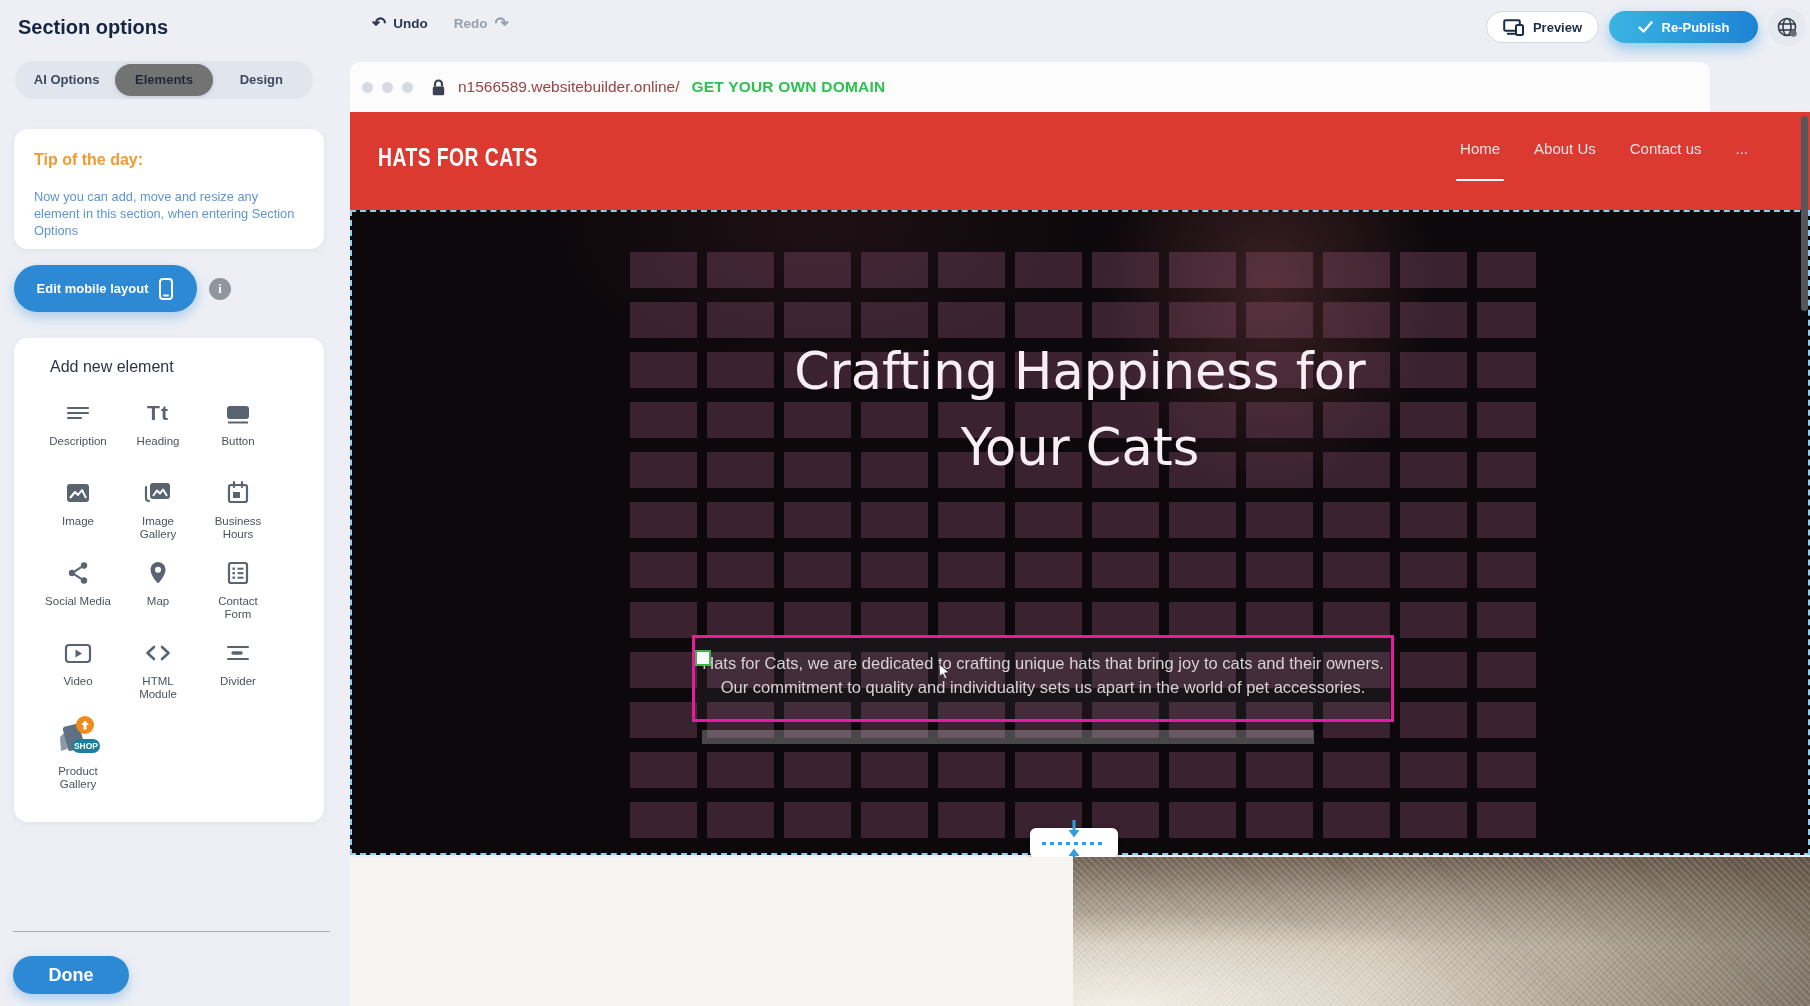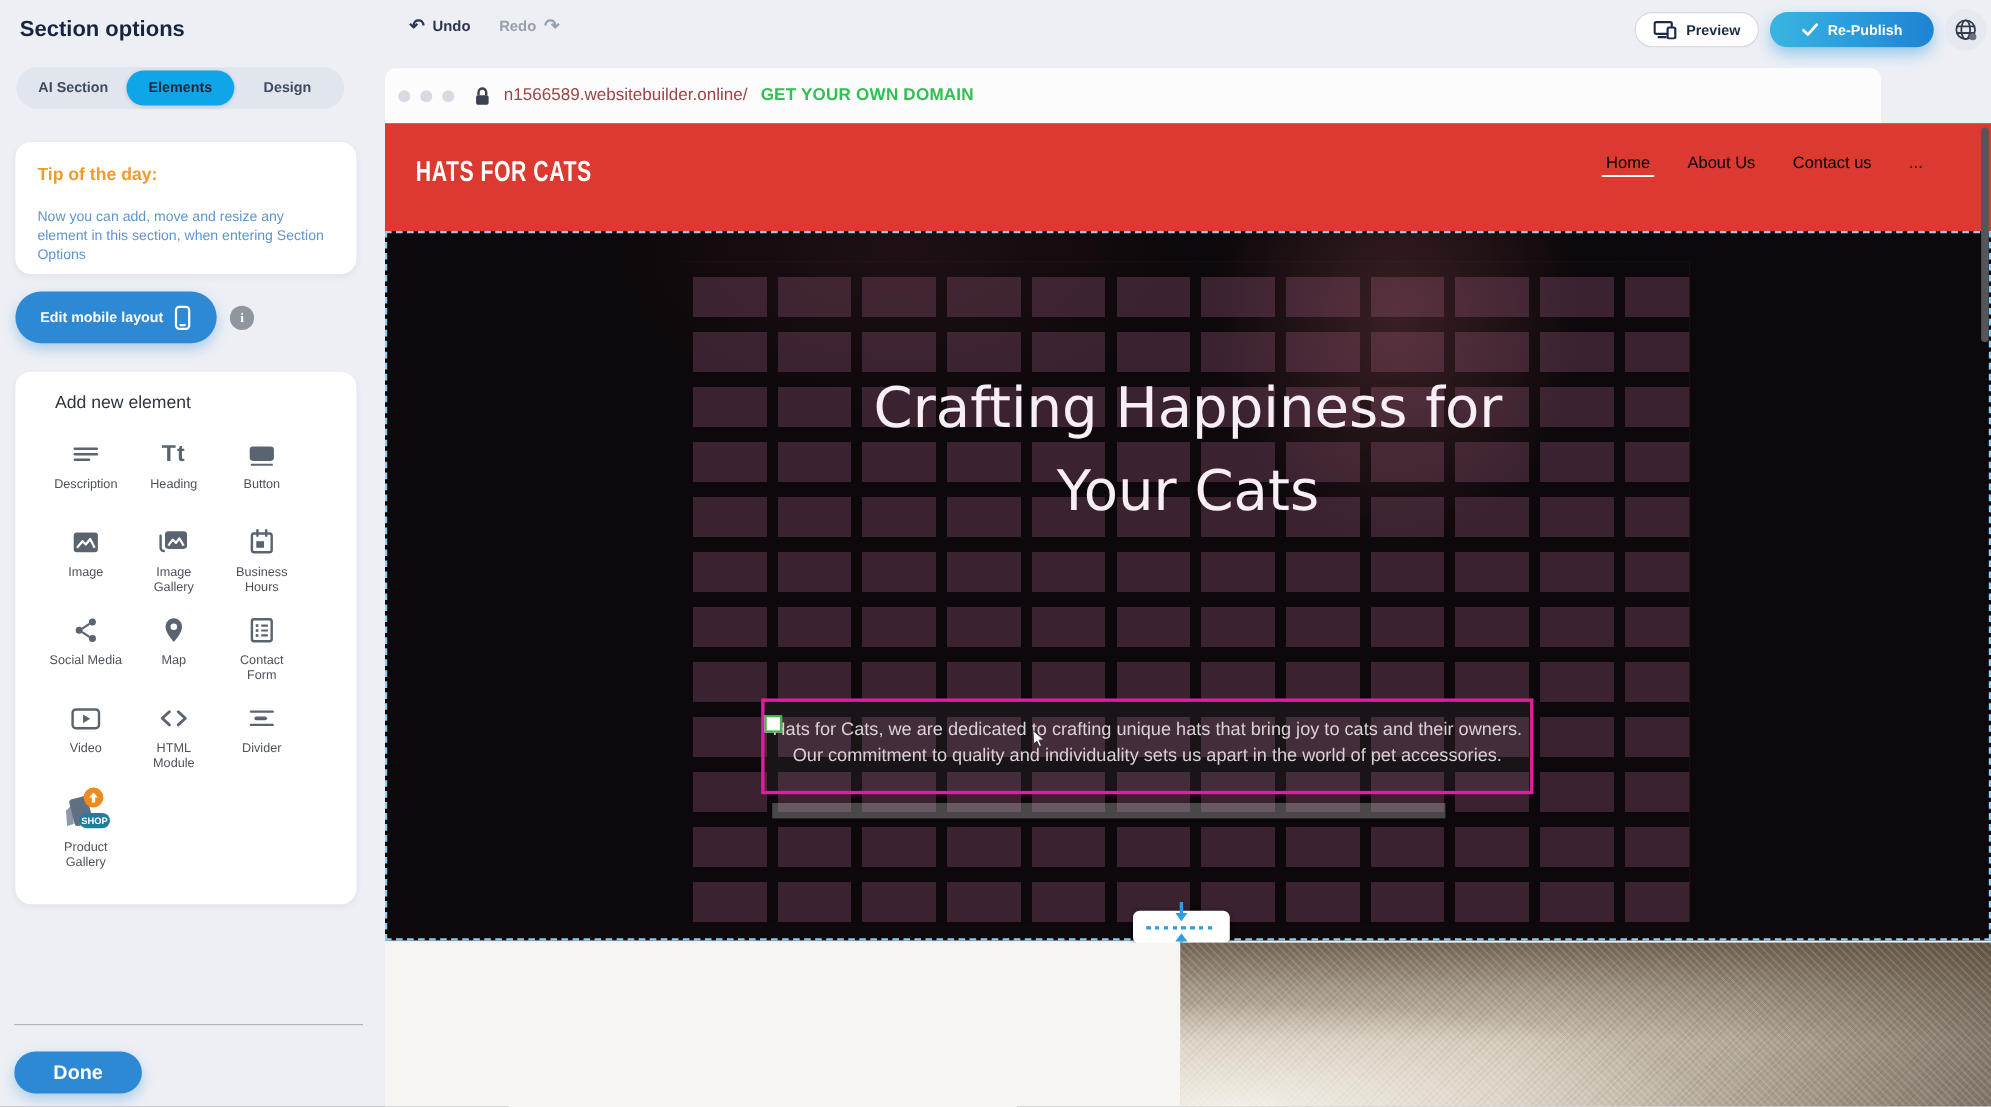--- a/index.html
+++ b/index.html
@@ -4,21 +4,21 @@
 <style>
   * { margin:0; padding:0; box-sizing:border-box; }
   html,body { width:1810px; height:1006px; }
   body { font-family:"Liberation Sans", sans-serif; background:#edeff5; overflow:hidden; }
   #app { position:relative; width:1810px; height:1006px; background:#edeff5; overflow:hidden; }
 
   
   .panel-title { position:absolute; left:18px; top:16px; font-size:20px; font-weight:bold; color:#17253f; }
   .tabs { position:absolute; left:15px; top:61px; width:298px; height:38px; background:#e1e5ee; border-radius:19px; display:flex; align-items:center; padding:3px; }
   .tab { flex:1; text-align:center; font-size:13px; font-weight:bold; color:#3f4a5e; line-height:32px; border-radius:16px; cursor:pointer; }
-  .tab.active { background:#0ea5e9; color:#20283a; box-shadow:0 1px 4px rgba(30,50,90,.18); }
+  .tab.active { background:#737373; color:#20283a; box-shadow:0 1px 4px rgba(30,50,90,.18); }
 
   .card { position:absolute; background:#fff; border-radius:14px; box-shadow:0 2px 6px rgba(30,50,90,.06); }
   .tip-card { left:14px; top:129px; width:310px; height:120px; padding:22px 20px 0 20px; }
   .tip-title { font-size:16px; font-weight:bold; color:#f29a2e; }
   .tip-body { margin-top:19px; font-size:12.8px; line-height:17px; color:#5e95d0; }
 
   .edit-mobile { position:absolute; left:14px; top:265px; width:183px; height:47px; border-radius:24px;
     background:#2e89d5; box-shadow:0 5px 12px rgba(46,137,213,.35); display:flex; align-items:center;
     justify-content:center; gap:10px; color:#fff; font-size:13px; font-weight:bold; cursor:pointer; }
   .info-dot { position:absolute; left:209px; top:278px; width:22px; height:22px; border-radius:50%;
@@ -62,21 +62,21 @@
   .win-dot { width:11px; height:11px; border-radius:50%; background:#d7dae0; }
   .url-row { display:flex; align-items:center; gap:12px; margin-left:18px; }
   .url-text { font-size:15.5px; color:#9c4343; }
   .domain-cta { font-size:15.5px; font-weight:bold; color:#2fc050; letter-spacing:.2px; cursor:pointer; }
 
   
   .site-header { position:absolute; left:350px; top:112px; width:1460px; height:98px; background:#dc3a30; }
   .site-logo { position:absolute; left:28px; top:33px; color:#fff; font-size:21px; font-weight:bold;
     letter-spacing:.5px; transform:scaleY(1.25) scaleX(.92); transform-origin:left center; white-space:nowrap; }
   .site-nav { position:absolute; right:62px; top:28px; display:flex; gap:34px; align-items:flex-start; }
-  .nav-item { color:#000000; font-size:15px; cursor:pointer; position:relative; padding-bottom:4px; }
+  .nav-item { color:#e5e5e5; font-size:15px; cursor:pointer; position:relative; padding-bottom:24px; }
   .nav-item.active::after { content:""; position:absolute; left:-4px; right:-4px; bottom:0; height:2.5px; background:#fff; border-radius:2px; }
 
   
   .hero { position:absolute; left:350px; top:210px; width:1460px; height:645px; background:#0d080b;
     border:2px dashed #8ccdf1; overflow:visible; cursor:pointer; }
   .hero-inner { position:absolute; inset:0; overflow:hidden; }
   .tiles { position:absolute; left:268px; top:26px; width:916px; height:604px; background-color:#3a2231;
     background-image:
       repeating-linear-gradient(90deg,#0d080b 0 10px, transparent 10px 77px),
       repeating-linear-gradient(180deg,#0d080b 0 14px, transparent 14px 50px); }
@@ -119,21 +119,21 @@
   svg { display:block; }
 </style>
 </head>
 <body>
 
 <div id="app">
 
   <div class="panel-title">Section options</div>
 
   <div class="tabs">
-    <div class="tab">AI Section</div>
+    <div class="tab">AI Options</div>
     <div class="tab active">Elements</div>
     <div class="tab">Design</div>
   </div>
 
   <div class="card tip-card">
     <div class="tip-title">Tip of the day:</div>
     <div class="tip-body">Now you can add, move and resize any element in this section, when entering Section Options</div>
   </div>
 
   <div class="edit-mobile">

